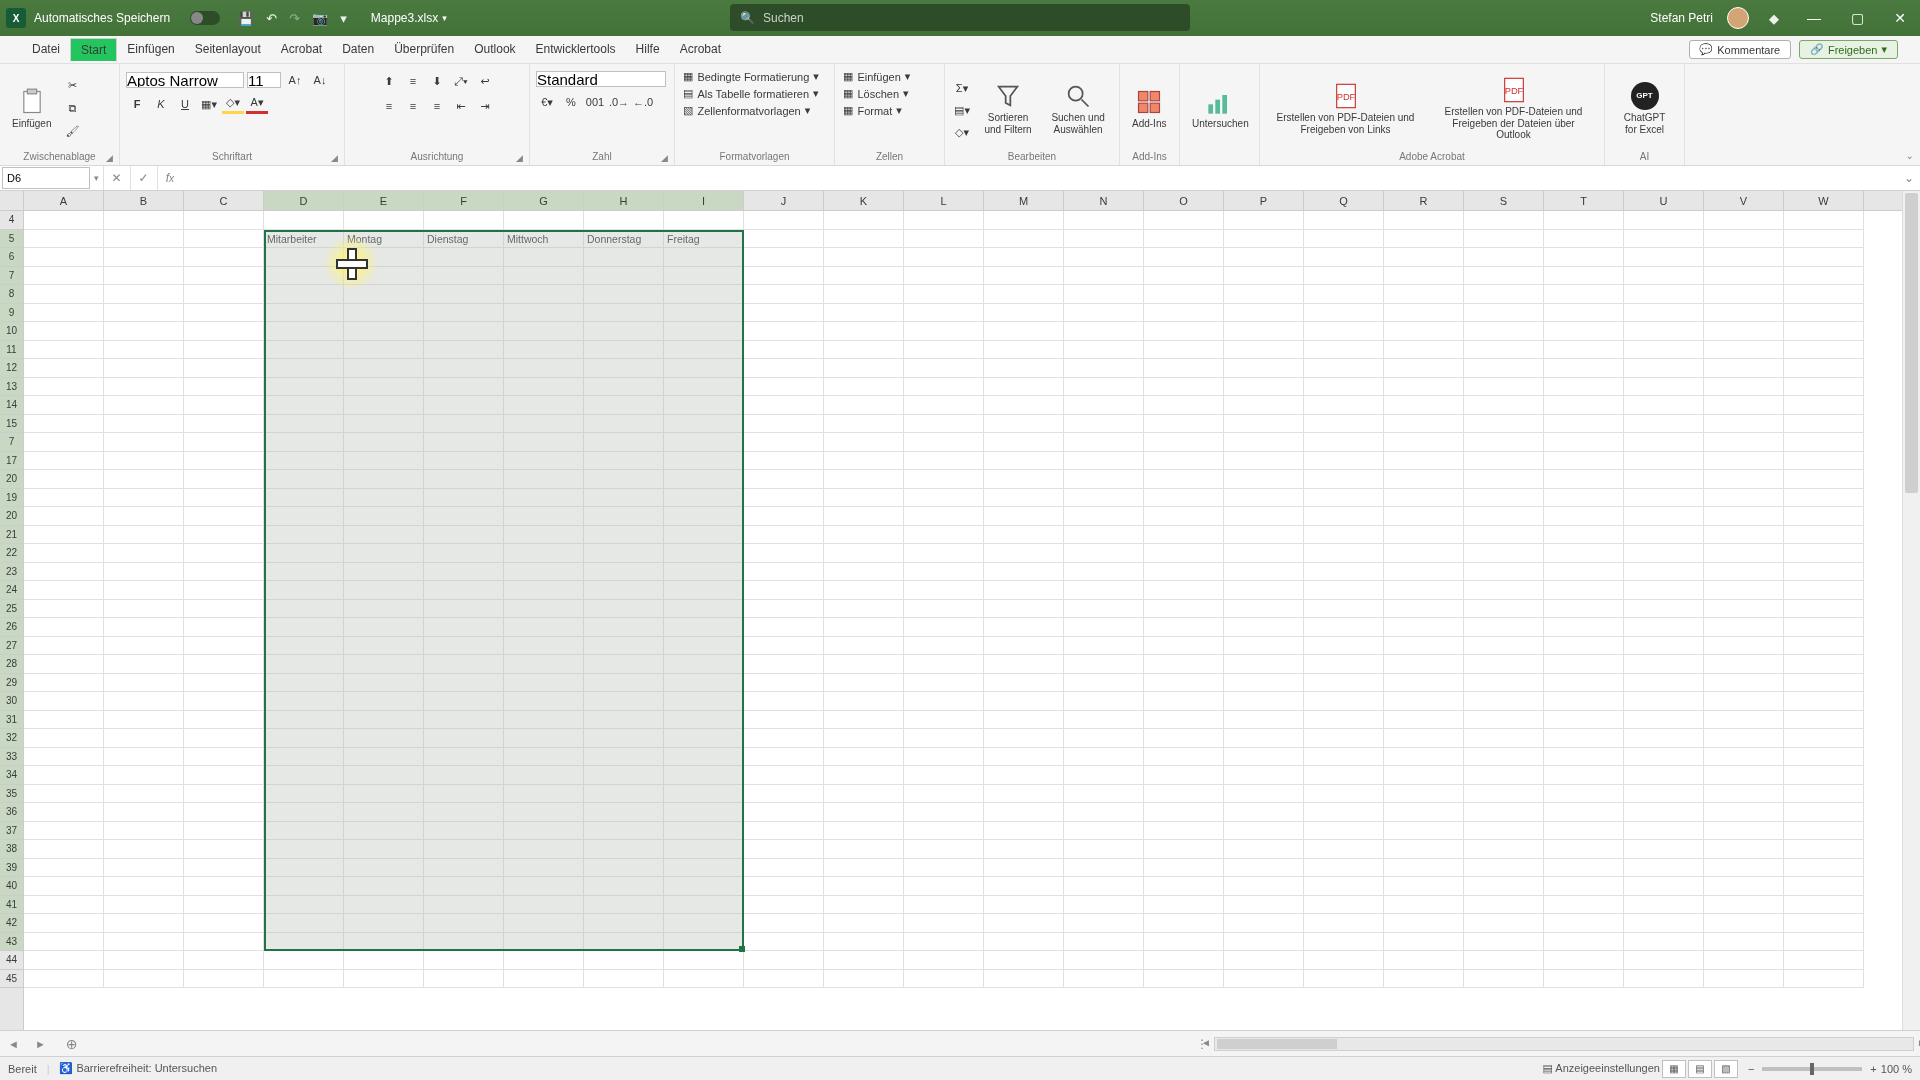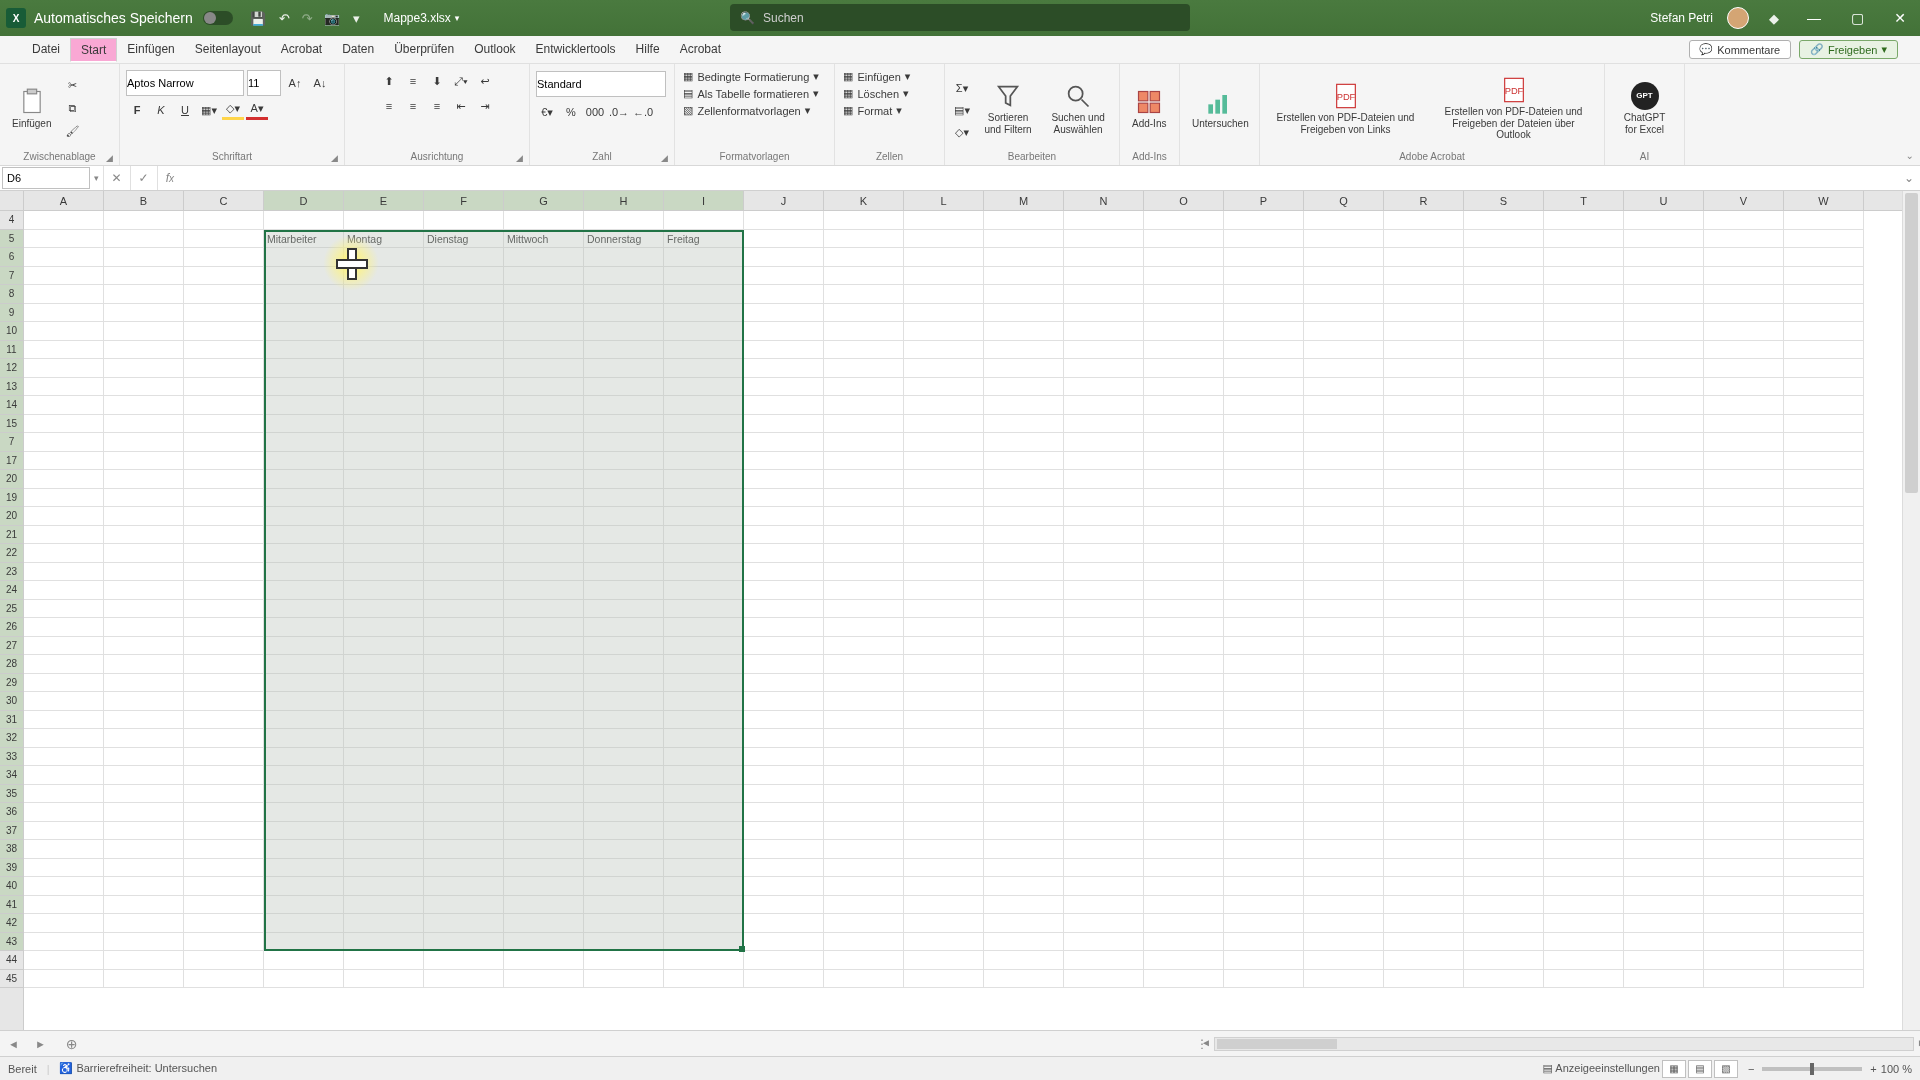--- a/index.html
+++ b/index.html
@@ -1,42 +1,42 @@
 <!DOCTYPE html>
 <html><head>
 <meta charset="utf-8">
 <style>
 * { margin:0; padding:0; box-sizing:border-box; font-family:"Segoe UI",Arial,sans-serif; user-select:none; }
 body { width:1920px; height:1080px; overflow:hidden; background:#fff; font-size:12px; color:#3a3a3a; }
 
 .titlebar { height:36px; background:linear-gradient(#4a7a3f,#437238); display:flex; align-items:center; color:#fff; padding:0 6px; }
 .titlebar .xl-badge { width:20px; height:20px; background:#185c37; border-radius:3px; display:flex; align-items:center; justify-content:center; font-weight:bold; font-size:10px; margin-right:8px; }
-.titlebar .autosave { font-size:14px; margin-right:10px; }
+.titlebar .autosave { font-size:12px; margin-right:20px; }
 .pill { width:30px; height:14px; background:#2c4d27; border-radius:7px; position:relative; margin-right:12px; }
 .pill::after { content:''; position:absolute; left:1px; top:1px; width:12px; height:12px; border-radius:50%; background:#888; }
 .tb-icon { padding:0 6px; font-size:13px; cursor:pointer; opacity:.9; }
 .docname { font-size:12px; margin-left:18px; display:flex; align-items:center; gap:4px;}
 .searchbox { width:460px; height:27px; background:#2c4d27; border-radius:4px; margin-left:auto; margin-right:auto; display:flex; align-items:center; padding:0 10px; color:#cfcfcf; gap:8px; position:absolute; left:730px; top:4px;}
 .title-right { margin-left:auto; display:flex; align-items:center; gap:14px; }
 .avatar { width:22px; height:22px; border-radius:50%; background:#d4a574; border:1px solid #fff; }
 .winbtn { padding:2px 8px; font-size:14px; cursor:pointer; }
 
 .tabstrip { height:28px; background:#f5f5f5; border-bottom:1px solid #e0e0e0; display:flex; align-items:center; padding:0 22px; }
 .mtab { padding:4px 10px; font-size:12px; cursor:pointer; }
-.mtab.active { background:#f9a8d4; border:1px solid #d0d0d0; border-bottom:1px solid #fff; margin-bottom:-1px; }
+.mtab.active { background:#22c55e; border:1px solid #d0d0d0; border-bottom:1px solid #fff; margin-bottom:-1px; }
 .tabstrip .right { margin-left:auto; display:flex; gap:8px; align-items:center; }
 .kommentare-btn { border:1px solid #b0b0b0; border-radius:3px; padding:2px 10px; font-size:11px; background:#fff; display:flex; align-items:center; gap:4px;}
 .freigeben-btn { border:1px solid #7aa86a; border-radius:3px; padding:2px 10px; font-size:11px; background:#e8f2e3; color:#2f6b1f; display:flex; align-items:center; gap:4px;}
 
 .ribbon { height:102px; background:#f5f5f5; border-bottom:1px solid #d8d8d8; display:flex; align-items:stretch; position:relative; }
 .ribbon-group { border-right:1px solid #e2e2e2; display:flex; flex-direction:column; padding:2px 6px 0; position:relative; }
 .group-body { display:flex; flex:1; align-items:center; gap:4px; }
 .group-label { font-size:10px; color:#777; text-align:center; padding-bottom:3px; position:relative;}
 .group-label .launcher { position:absolute; right:0; bottom:2px; font-size:9px; color:#888; cursor:pointer;}
-.ribbon select, .ribbon input { font-size:11px; border:1px solid #c0c0c0; background:#fff; height:26px; }
+.ribbon select, .ribbon input { font-size:15px; border:1px solid #c0c0c0; background:#fff; height:16px; }
 .lg-btn { display:flex; flex-direction:column; align-items:center; justify-content:center; font-size:10px; line-height:1.15; text-align:center; padding:2px 6px; cursor:pointer; gap:2px;}
 .lg-btn svg { width:28px; height:28px;}
 .small-btn { width:22px; height:20px; display:flex; align-items:center; justify-content:center; cursor:pointer; font-size:11px;}
 .row-item { font-size:11px; display:flex; align-items:center; gap:4px; cursor:pointer; padding:1px 2px;}
 
 .formulabar { height:25px; border-bottom:1px solid #d0d0d0; display:flex; align-items:center; background:#fff; }
 .namebox { width:88px; height:22px; border:1px solid #c0c0c0; margin-left:2px; padding:0 4px; font-size:11px; background:#fff; }
 .fb-icon { padding:0 8px; color:#888; font-size:12px; cursor:pointer; border-left:1px solid #e0e0e0; height:100%; display:flex; align-items:center;}
 .fx { font-style:italic; }
 .fbinput { flex:1; border:none; height:22px; padding:0 6px; font-size:11px; outline:none; }
@@ -192,21 +192,21 @@
     </div>
     <div class="group-label"><span>Ausrichtung</span><span class="launcher">◢</span></div>
   </div>
 
   <div class="ribbon-group" style="width:145px">
     <div class="group-body" style="flex-direction:column;gap:5px;padding-top:5px;align-items:stretch">
       <input style="width: 130px;" value="Standard">
       <div style="display:flex;gap:2px">
         <div class="small-btn">€▾</div>
         <div class="small-btn">%</div>
-        <div class="small-btn">000</div>
+        <div class="small-btn">001</div>
         <div class="small-btn">.0→</div>
         <div class="small-btn">←.0</div>
       </div>
     </div>
     <div class="group-label"><span>Zahl</span><span class="launcher">◢</span></div>
   </div>
 
   <div class="ribbon-group" style="width:160px">
     <div class="group-body" style="flex-direction:column;align-items:stretch;gap:2px;padding-top:3px">
       <div class="row-item">▦ <span>Bedingte Formatierung</span> ▾</div>

